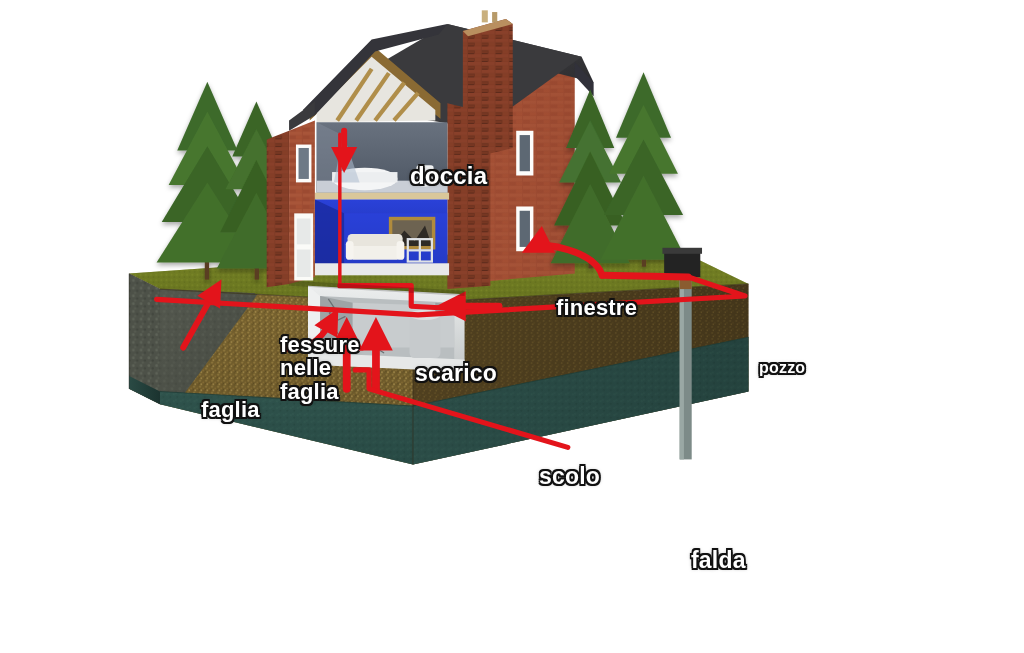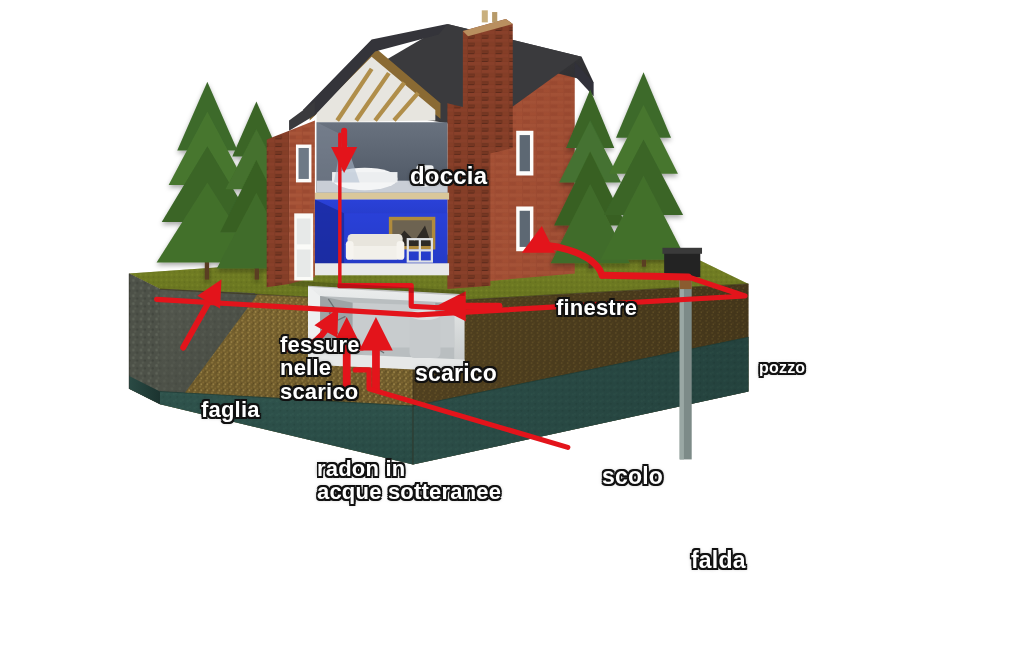--- a/index.html
+++ b/index.html
@@ -353,28 +353,26 @@
 
     <polygon points="336,326 540,338 540,344 336,332" fill="#000" opacity=".18"></polygon>
   </svg>
 
   <div class="lbl" style="left:410px;top:163px;font-size:24px;">doccia</div>
 
   <div class="lbl" style="left:556px;top:296px;font-size:22px;">finestre</div>
 
   <div class="lbl" style="left:280px;top:333px;font-size:22px;">fessure
 nelle
-scarico</div>
+faglia</div>
 
   <div class="lbl" style="left:415px;top:361px;font-size:23px;text-align:right;">scarico</div>
 
   <div class="lbl" style="left:759px;top:360px;font-size:16px;">pozzo</div>
 
   <div class="lbl" style="left:193px;top:398px;font-size:22px;margin-left:8px;">faglia</div>
 
-  <div class="lbl" style="left:317px;top:457px;font-size:22px;">radon in
-acque sotteranee</div>
-
-  <div class="lbl" style="left:602px;top:464px;font-size:23px;">scolo</div>
+
+  <div class="lbl" style="left:539px;top:464px;font-size:23px;">scolo</div>
 
   <div class="lbl" style="left:647px;top:548px;font-size:23px;padding-left:44px;">falda</div>
 
 </div>
 
 </body></html>

